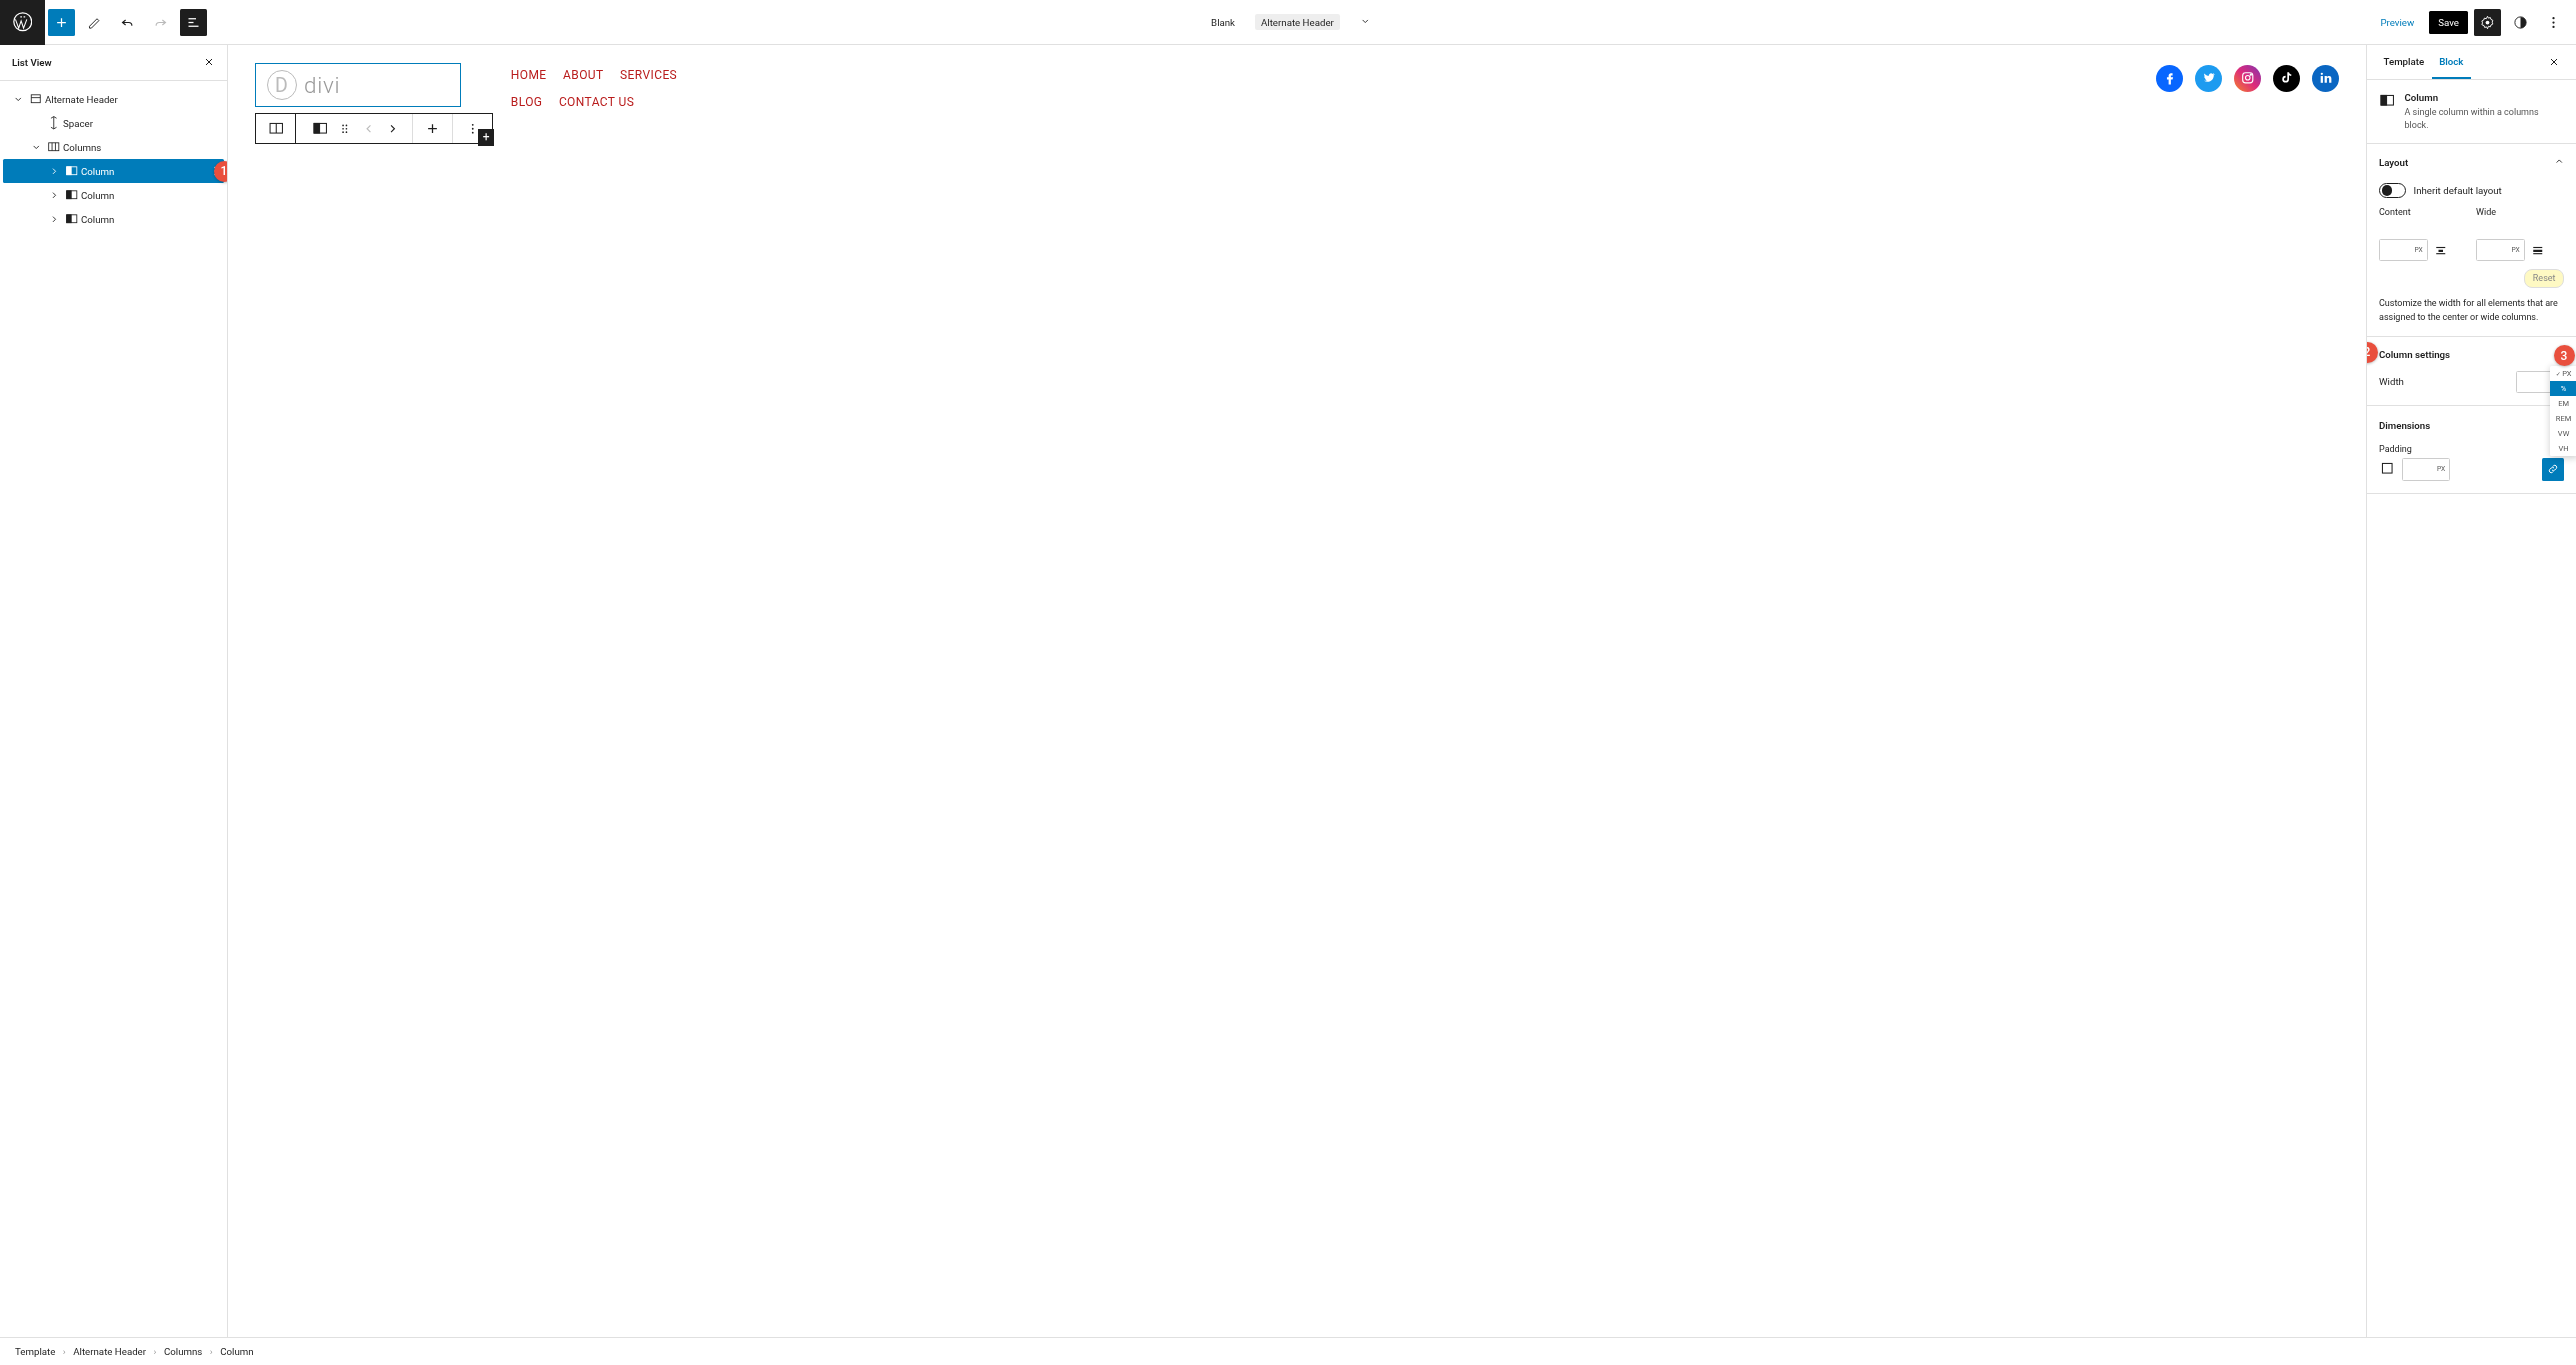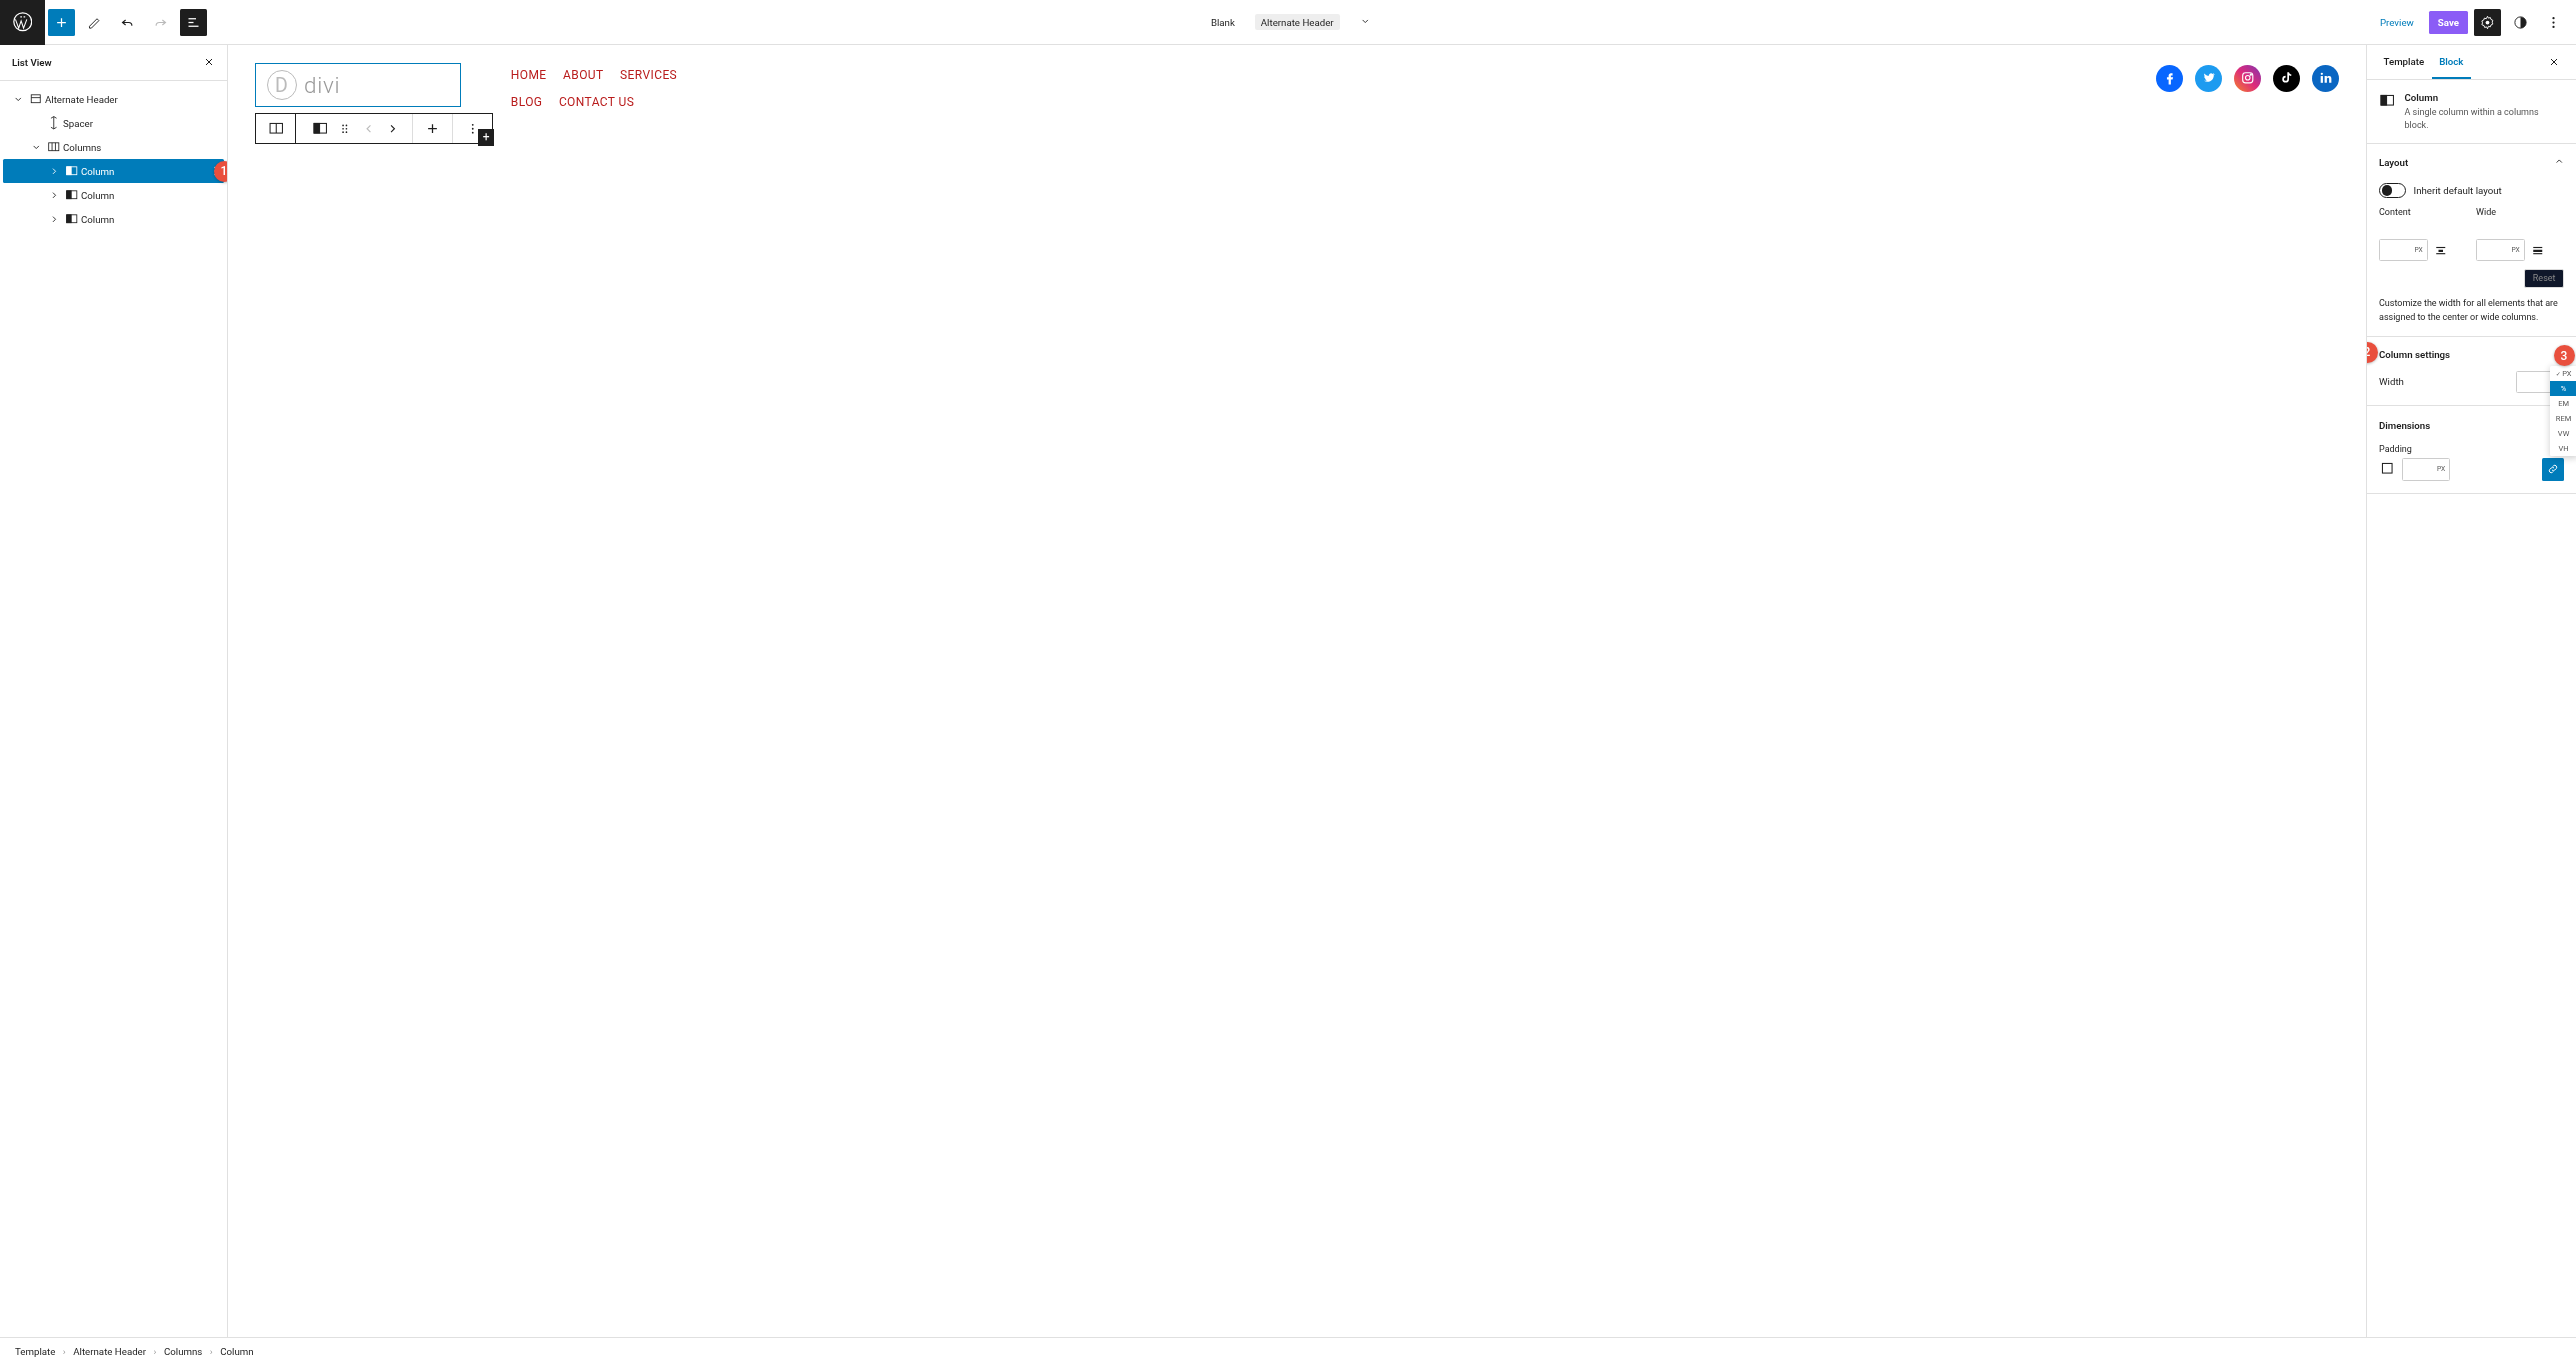--- a/index.html
+++ b/index.html
@@ -9,21 +9,21 @@
 .topbar-left{display:flex;align-items:center;height:100%}
 .wp-logo{width:45px;height:45px;background:#1e1e1e;display:flex;align-items:center;justify-content:center}
 .tb-btn{width:27px;height:27px;display:flex;align-items:center;justify-content:center;border-radius:1.5px;margin:0 3px;cursor:pointer}
 .tb-btn.primary{background:#007cba;color:#fff}
 .tb-btn svg{width:15px;height:15px}
 .topbar-center{flex:1;display:flex;align-items:center;justify-content:center;gap:20px}
 .tpl-badge{background:#eee;padding:2.2px 6px;border-radius:2.2px;font-size:9.7px}
 .topbar-right{display:flex;align-items:center;gap:6px;padding-right:9px}
 .txt-btn{padding:6px 9px;font-size:9.7px;cursor:pointer;border:none;background:none}
 .txt-btn.preview{color:#007cba;font-weight:400}
-.txt-btn.save{background:#8b5cf6;color:#fff;border-radius:1.5px;font-weight:700}
+.txt-btn.save{background:#000000;color:#fff;border-radius:1.5px;font-weight:400}
 .sq-btn{width:27px;height:27px;display:flex;align-items:center;justify-content:center;border-radius:1.5px;cursor:pointer}
 .sq-btn.dark{background:#1e1e1e;color:#fff}
 .body{flex:1;display:flex;overflow:hidden}
 .left-panel{width:228px;border-right:0.7px solid #e0e0e0;display:flex;flex-direction:column}
 .lp-header{display:flex;align-items:center;justify-content:space-between;padding:10.5px 12px;border-bottom:0.7px solid #e0e0e0}
 .lp-header h3{font-size:9.7px;font-weight:600}
 .tree{padding:6px 3px;flex:1;overflow:auto}
 .tree-row{display:flex;align-items:center;height:24px;padding-left:6px;cursor:pointer;border-radius:1.5px;position:relative}
 .tree-row.sel{background:#007cba;color:#fff}
 .tree-row .chev{width:18px;display:flex;align-items:center;justify-content:center}
@@ -62,21 +62,21 @@
 .toggle{width:27px;height:15px;border:0.7px solid #1e1e1e;border-radius:7.5px;position:relative;background:#fff}
 .toggle .knob{width:10.5px;height:10.5px;background:#1e1e1e;border-radius:50%;position:absolute;top:1.5px;left:1.5px}
 .field-row{display:flex;gap:9px;margin-top:9px}
 .field{flex:1}
 .field label{font-size:9px;display:block;margin-bottom:22px}
 .input-unit{display:flex;align-items:center;border:0.7px solid #ccc;height:22.5px;border-radius:1.5px}
 .input-unit input{flex:1;border:none;outline:none;padding:0 4.5px;width:30px;font-size:9px}
 .input-unit .unit{font-size:6.7px;color:#555;padding:0 4.5px;text-transform:uppercase}
 .side-ic{width:18px;height:22.5px;display:flex;align-items:center;justify-content:center;margin-left:3px}
 .reset-box{text-align:right;margin-top:7.5px}
-.reset{background:#0f172a;border:0.7px solid #ddd;padding:3.7px 7.5px;font-size:9px;color:#888;border-radius:2px}
+.reset{background:#fef9c3;border:0.7px solid #ddd;padding:3.7px 7.5px;font-size:9px;color:#888;border-radius:8px}
 .desc{font-size:9px;color:#1e1e1e;line-height:1.5;margin-top:9px}
 .color-item{display:flex;align-items:center;gap:7.5px;padding:7.5px 9px;border:0.7px solid #e5e5e5;font-size:9.7px}
 .color-item+ .color-item{border-top:none}
 .cswatch{width:15px;height:15px;border-radius:50%;border:0.7px solid #ddd;position:relative;background:#fff}
 .cswatch::after{content:"";position:absolute;width:21px;height:0.7px;background:#ccc;top:50%;left:-3px;transform:rotate(-45deg)}
 .link-btn{width:22.5px;height:22.5px;background:#007cba;color:#fff;border-radius:1.5px;display:flex;align-items:center;justify-content:center}
 .unit-menu{position:absolute;background:#fff;box-shadow:0 1.5px 7.5px rgba(0,0,0,.2);border-radius:1.5px;font-size:7.5px;z-index:10;overflow:hidden}
 .unit-menu div{padding:3px 6px;text-align:center;cursor:pointer;color:#555}
 .unit-menu div.sel{background:#007cba;color:#fff}
 .unit-menu div.chk::before{content:"✓ ";font-size:6px}

